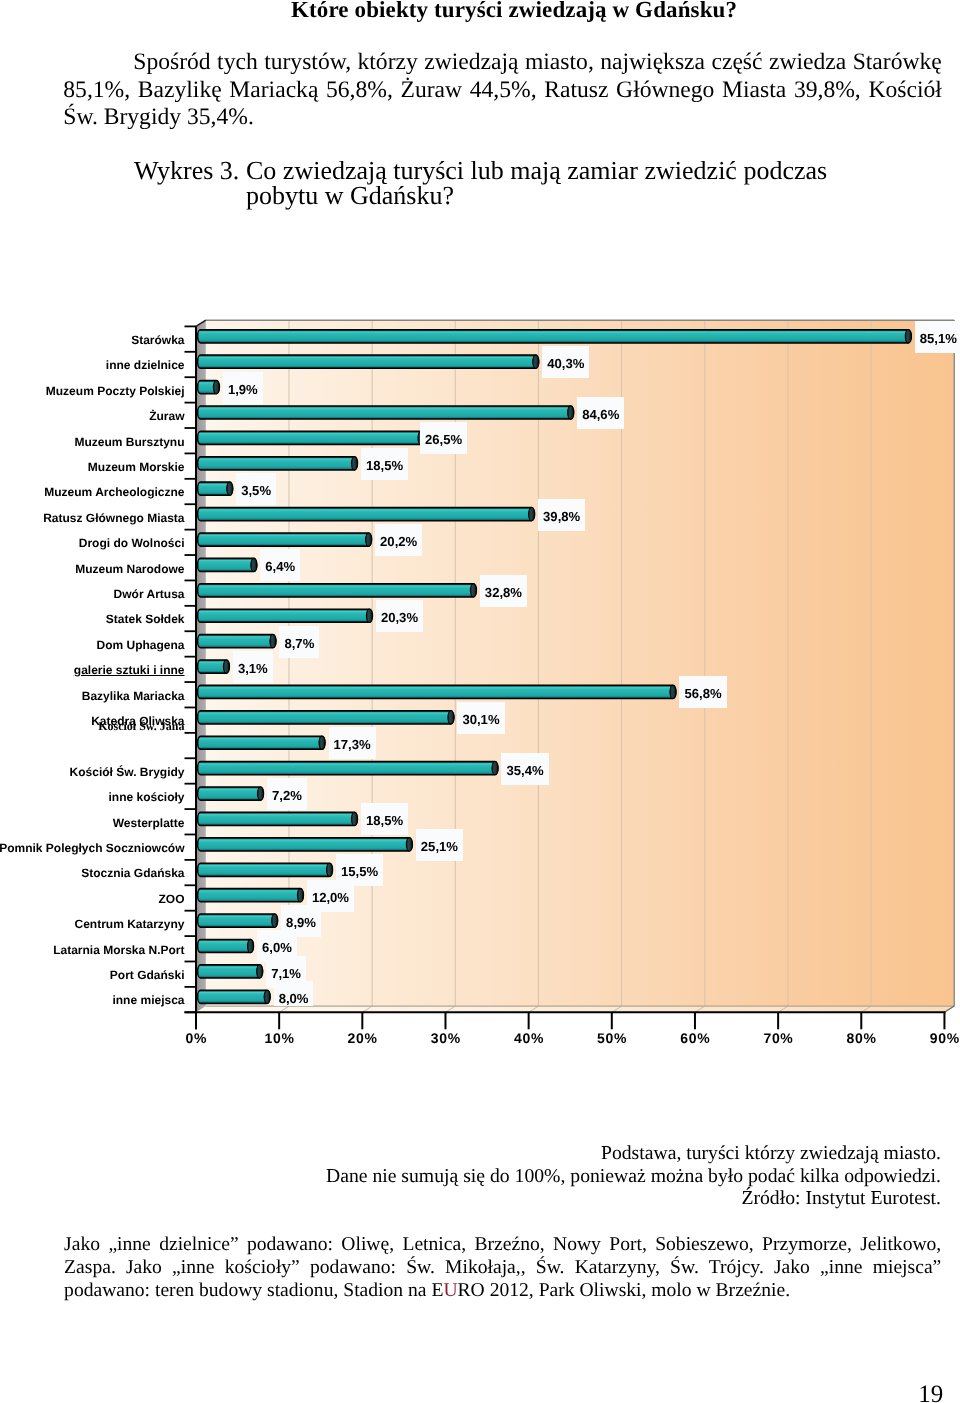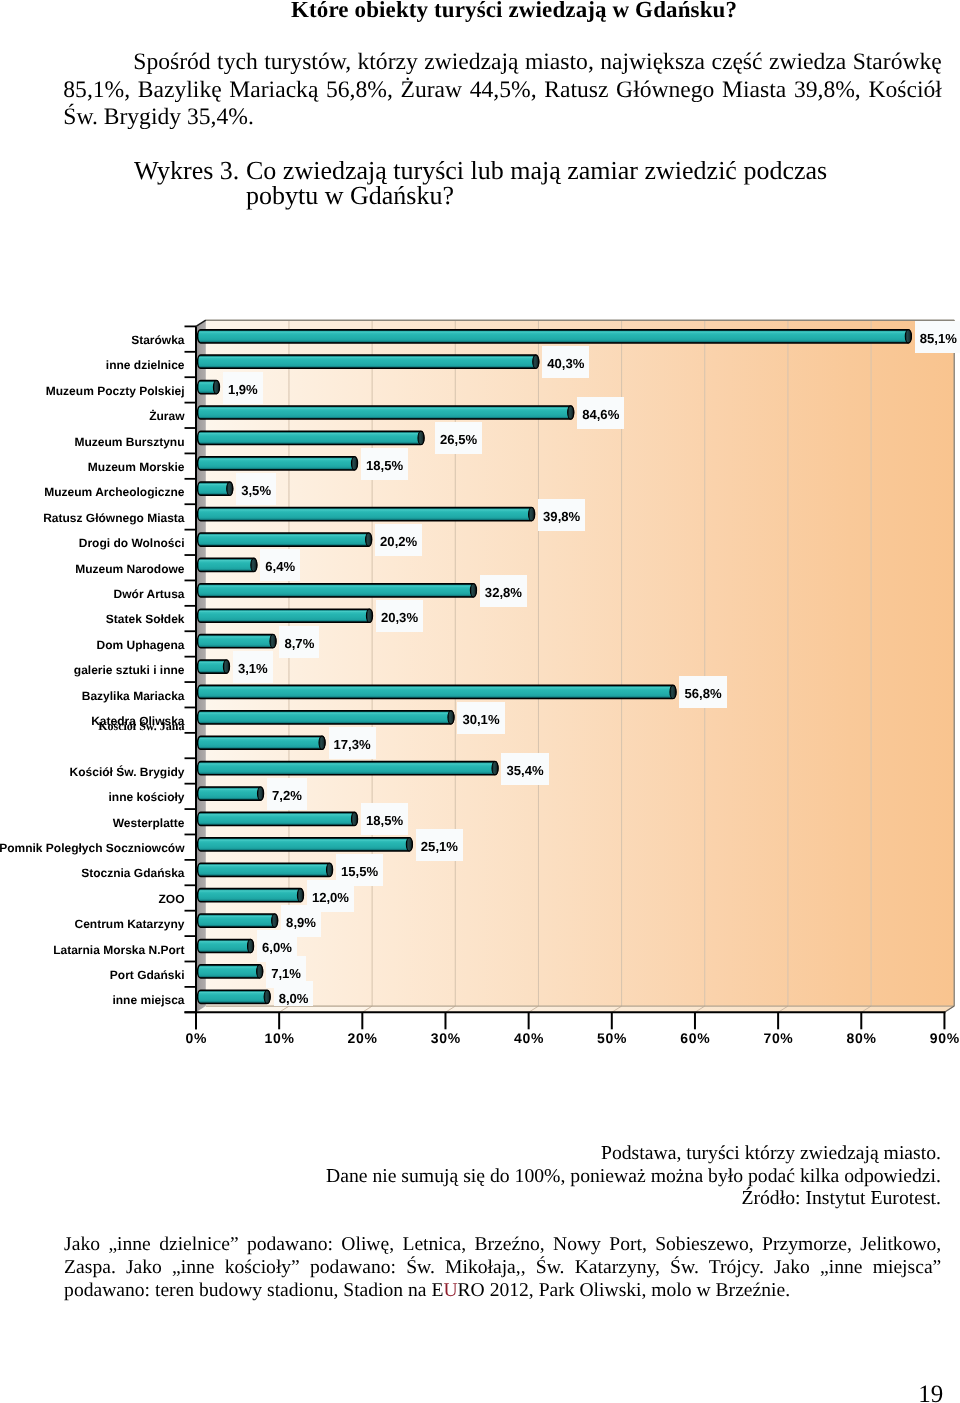--- a/index.html
+++ b/index.html
@@ -220,40 +220,40 @@
     <div class="cat-label" style="top: 408.113px;">Żuraw</div>
     <div class="cat-label" style="top: 433.517px;">Muzeum Bursztynu</div>
     <div class="cat-label" style="top: 458.92px;">Muzeum Morskie</div>
     <div class="cat-label" style="top: 484.324px;">Muzeum Archeologiczne</div>
     <div class="cat-label" style="top: 509.728px;">Ratusz Głównego Miasta</div>
     <div class="cat-label" style="top: 535.131px;">Drogi do Wolności</div>
     <div class="cat-label" style="top: 560.535px;">Muzeum Narodowe</div>
     <div class="cat-label" style="top: 585.939px;">Dwór Artusa</div>
     <div class="cat-label" style="top: 611.343px;">Statek Sołdek</div>
     <div class="cat-label" style="top: 636.746px;">Dom Uphagena</div>
-    <div class="cat-label" style="top: 662.15px;">galerie sztuki i inne</div>
+    <div class="cat-label" style="top: 662.15px; text-decoration: underline;">galerie sztuki i inne</div>
     <div class="cat-label" style="top: 687.554px;">Bazylika Mariacka</div>
     <div class="cat-label" style="top: 712.957px;">Katedra Oliwska</div>
     <div class="cat-label" style="top: 718px; font-family: Liberation Serif, serif;">Kościół Św. Jana</div>
     <div class="cat-label" style="top: 763.765px; padding-left: 48px;">Kościół Św. Brygidy</div>
     <div class="cat-label" style="top: 789.169px;">inne kościoły</div>
     <div class="cat-label" style="top: 814.572px;">Westerplatte</div>
     <div class="cat-label" style="top: 839.976px;">Pomnik Poległych Soczniowców</div>
     <div class="cat-label" style="top: 865.38px;">Stocznia Gdańska</div>
     <div class="cat-label" style="top: 890.783px;">ZOO</div>
     <div class="cat-label" style="top: 916.187px;">Centrum Katarzyny</div>
     <div class="cat-label" style="top: 941.591px;">Latarnia Morska N.Port</div>
     <div class="cat-label" style="top: 966.994px;">Port Gdański</div>
     <div class="cat-label" style="top: 992.398px;">inne miejsca</div>
     <div style="position: absolute; left: 0px; top: 310.2px; width: 960px; height: 695.9px; overflow: hidden;">
       <div class="vlabel" style="left: 914.792px; top: 10.6px;">85,1%</div>
       <div class="vlabel" style="left: 542.235px; top: 36.0037px;">40,3%</div>
       <div class="vlabel" style="left: 222.9px; top: 61.4074px;">1,9%</div>
       <div class="vlabel" style="left: 577.162px; top: 86.8111px;">84,6%</div>
-      <div class="vlabel" style="left: 435px; top: 112.215px;">26,5%</div>
+      <div class="vlabel" style="left: 420px; top: 112.215px;">26,5%</div>
       <div class="vlabel" style="left: 360.946px; top: 137.619px;">18,5%</div>
       <div class="vlabel" style="left: 236.206px; top: 163.022px;">3,5%</div>
       <div class="vlabel" style="left: 538.077px; top: 188.426px;">39,8%</div>
       <div class="vlabel" style="left: 375.083px; top: 213.83px;">20,2%</div>
       <div class="vlabel" style="left: 260.322px; top: 239.233px;">6,4%</div>
       <div class="vlabel" style="left: 479.865px; top: 264.637px;">32,8%</div>
       <div class="vlabel" style="left: 375.915px; top: 290.041px;">20,3%</div>
       <div class="vlabel" style="left: 279.449px; top: 315.444px;">8,7%</div>
       <div class="vlabel" style="left: 232.88px; top: 340.848px;">3,1%</div>
       <div class="vlabel" style="left: 679.449px; top: 366.252px;">56,8%</div>

